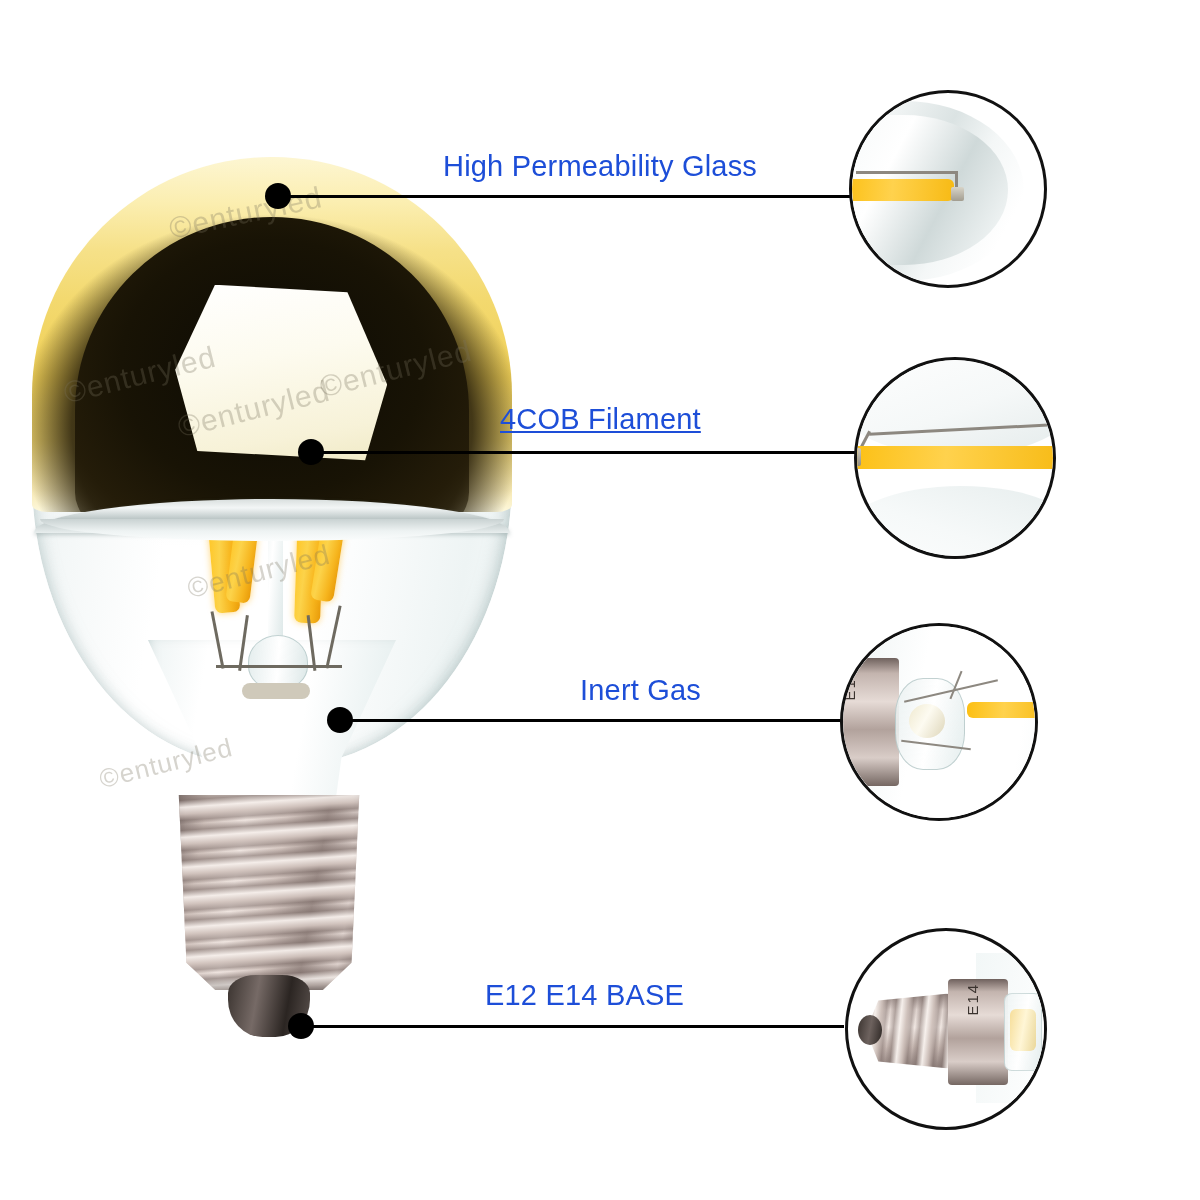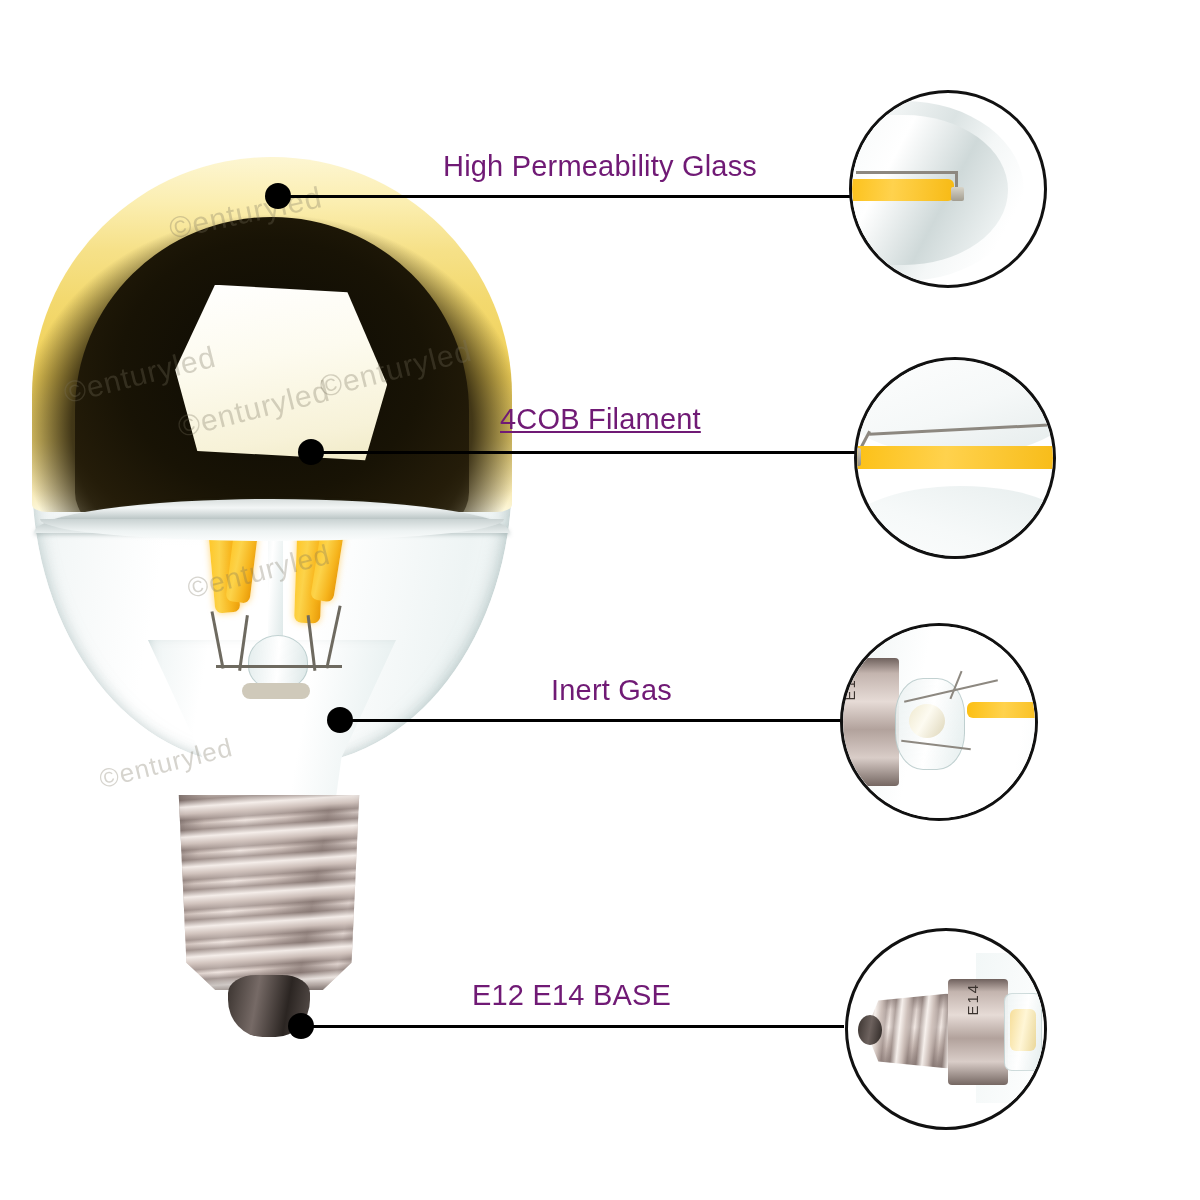--- a/index.html
+++ b/index.html
@@ -4,21 +4,21 @@
 <title>LED Bulb Feature Diagram</title>
 <style>
   html,body{margin:0;padding:0;background:#ffffff;}
   body{width:1200px;height:1200px;overflow:hidden;
        font-family:"Liberation Sans","DejaVu Sans",sans-serif;
        -webkit-font-smoothing:antialiased;}
   #stage{position:relative;width:1200px;height:1200px;background:#fff;}
 
   
   .callout-label{
-    position:absolute;color:#701a75;font-size:29px;font-weight:400;
+    position:absolute;color:#1d4ed8;font-size:29px;font-weight:400;
     letter-spacing:.2px;white-space:nowrap;line-height:1;
   }
   
   .leader-line{position:absolute;height:3px;background:#000;}
   .leader-dot{position:absolute;width:26px;height:26px;border-radius:50%;
     background:#000;transform:translate(-50%,-50%);}
 
   
   .detail-circle{position:absolute;border-radius:50%;border:3px solid #111;
     background:#fff;overflow:hidden;}
@@ -200,24 +200,24 @@
       <div class="wm" style="left: 98px; top: 748px; font-size: 26px; transform: rotate(-14deg);">©enturyled</div>
     </div>
 
   <div id="callout-layer">
       <div class="callout-label" style="left: 443px; top: 152px;">High Permeability Glass</div>
       <div class="leader-line" style="left: 278px; top: 195px; width: 574px; background: rgb(0, 0, 0);"></div>
       <div class="leader-dot" style="left: 278px; top: 196px; background: rgb(0, 0, 0);"></div>
       <div class="callout-label" style="left: 500px; top: 405px; text-decoration: underline;">4COB Filament</div>
       <div class="leader-line" style="left: 311px; top: 451px; width: 545px; background: rgb(0, 0, 0);"></div>
       <div class="leader-dot" style="left: 311px; top: 452px; background: rgb(0, 0, 0);"></div>
-      <div class="callout-label" style="left: 551px; top: 676px;">Inert Gas</div>
+      <div class="callout-label" style="left: 580px; top: 676px;">Inert Gas</div>
       <div class="leader-line" style="left: 340px; top: 719px; width: 504px; background: rgb(0, 0, 0);"></div>
       <div class="leader-dot" style="left: 340px; top: 720px; background: rgb(0, 0, 0);"></div>
-      <div class="callout-label" style="left: 472px; top: 981px;">E12 E14 BASE</div>
+      <div class="callout-label" style="left: 485px; top: 981px;">E12 E14 BASE</div>
       <div class="leader-line" style="left: 301px; top: 1025px; width: 543px; background: rgb(0, 0, 0);"></div>
       <div class="leader-dot" style="left: 301px; top: 1026px; background: rgb(0, 0, 0);"></div>
     </div>
 
   <div class="detail-circle" style="left:849px;top:90px;width:192px;height:192px;">
     <div class="dc-inner">
       <div class="d-glassedge" style="left:-58px;top:8px;width:230px;height:180px;
                   border-radius:0 120px 120px 0/0 90px 90px 0;
                   background:linear-gradient(118deg,#ffffff 0%,#f8fafa 26%,#dbe3e3 52%,#f4f7f7 68%,#ffffff 86%);"></div>
       <div class="d-glassedge" style="left:-50px;top:22px;width:206px;height:150px;

